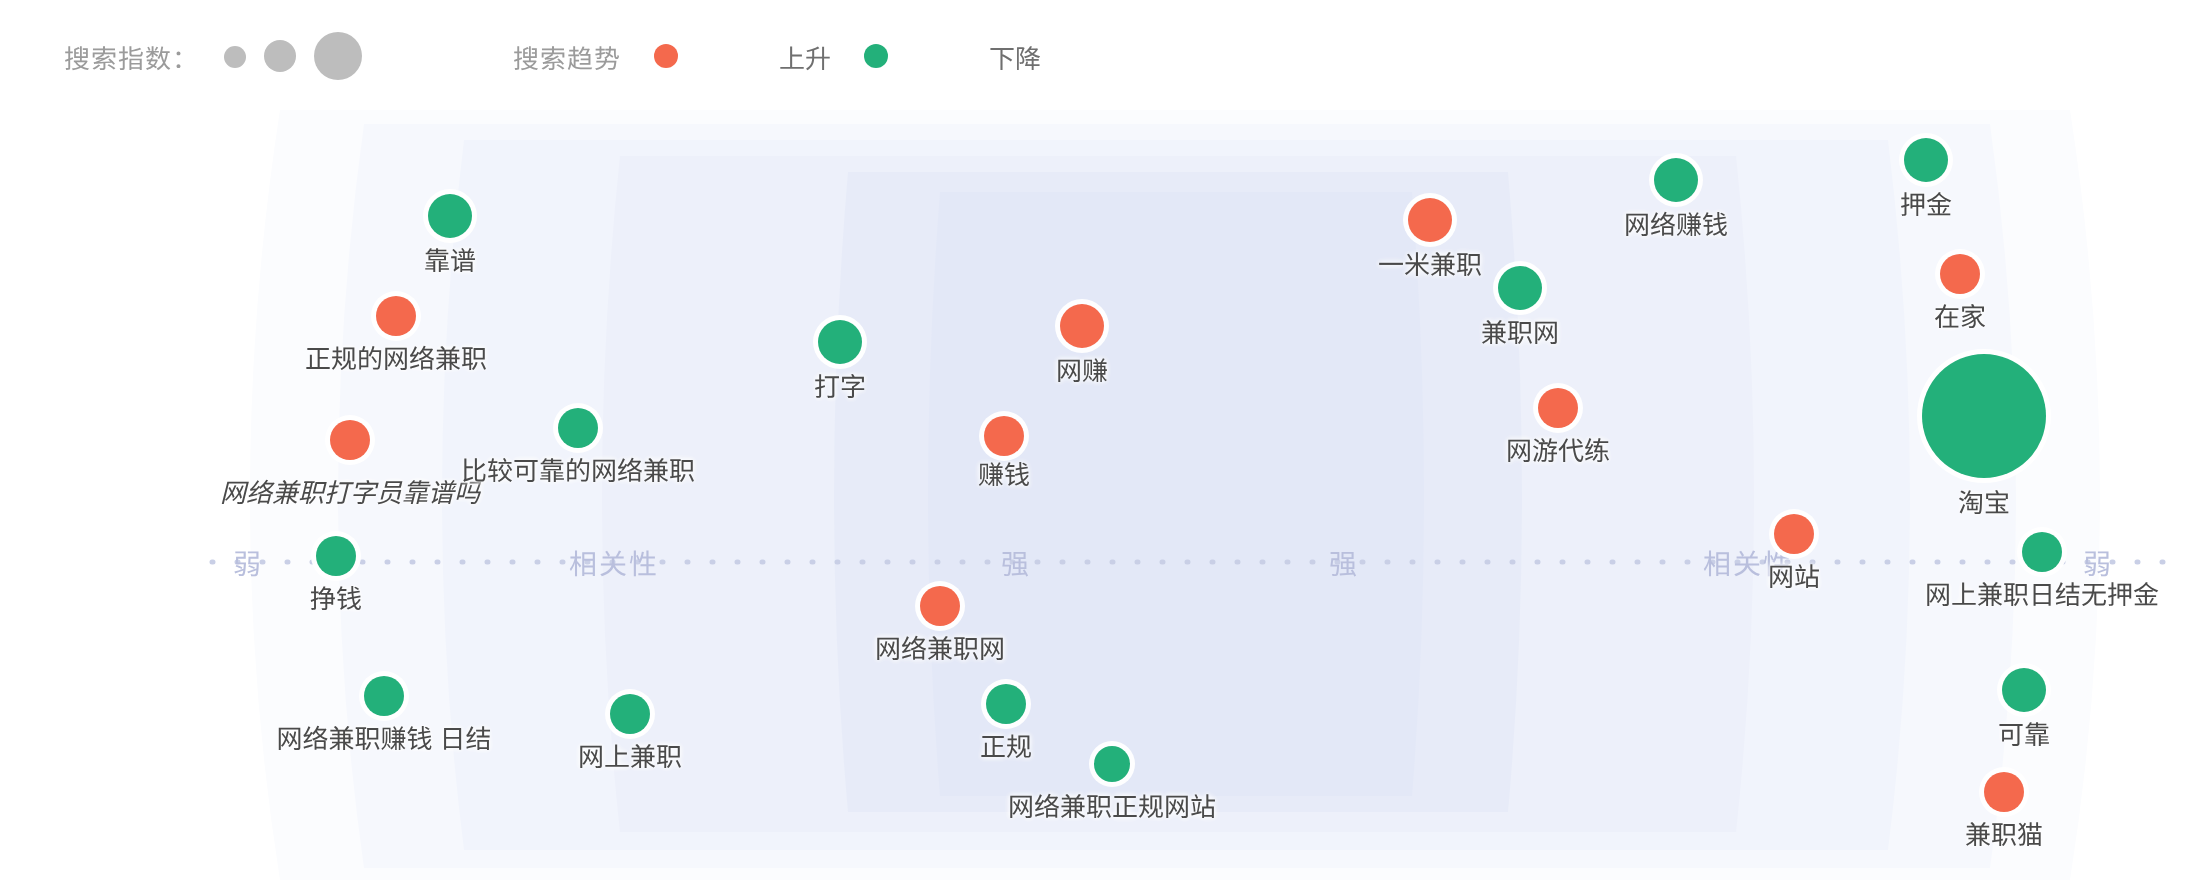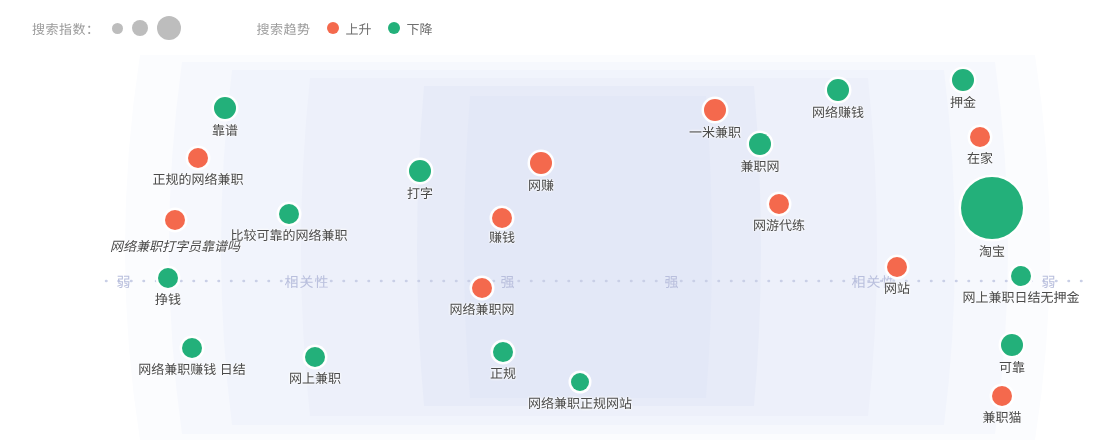--- a/index.html
+++ b/index.html
@@ -20,21 +20,21 @@
   #legend-size-group{margin-left:32px;}
   #legend-trend-group{margin-left:76px;justify-content:space-between;}
   .legend-label{
     font-size:13px;color:#9b9b9b;letter-spacing:.5px;white-space:nowrap;
   }
   .size-dots{display:flex;align-items:center;margin-left:6px;}
   .size-dot{border-radius:50%;background:#bdbdbd;}
   .size-dot.s1{width:11px;height:11px;margin-left:6px;}
   .size-dot.s2{width:16px;height:16px;margin-left:9px;}
   .size-dot.s3{width:24px;height:24px;margin-left:9px;}
-  .trend-item{display:flex;align-items:center;margin-left:16px;}
+  .trend-item{display:flex;align-items:center;margin-left:16px;gap:44px;}
   .trend-dot{width:12px;height:12px;border-radius:50%;}
   .trend-text{font-size:13px;color:#6f6f6f;margin-left:7px;white-space:nowrap;}
 
   
   #graph{
     position:absolute;left:0;top:0;width:1096px;height:446px;z-index:1;
   }
   #rings{position:absolute;left:0;top:0;width:1096px;height:446px;}
 
   
@@ -147,29 +147,29 @@
       <span class="node-label" style="top: 23px;">打字</span>
     </div>
     <div class="node" style="left: 541px; top: 163px;">
       <span class="bubble" style="width: 22px; height: 22px; background: rgb(244, 105, 77);"></span>
       <span class="node-label" style="top: 23px;">网赚</span>
     </div>
     <div class="node" style="left: 502px; top: 218px;">
       <span class="bubble" style="width: 20px; height: 20px; background: rgb(244, 105, 77);"></span>
       <span class="node-label" style="top: 19px;">赚钱</span>
     </div>
-    <div class="node" style="left: 470px; top: 288px; margin-left: 12px;">
+    <div class="node" style="left: 470px; top: 303px;">
       <span class="bubble" style="width: 20px; height: 20px; background: rgb(244, 105, 77);"></span>
       <span class="node-label" style="top: 21px;">网络兼职网</span>
     </div>
     <div class="node" style="left: 503px; top: 352px;">
       <span class="bubble" style="width: 20px; height: 20px; background: rgb(35, 176, 122);"></span>
       <span class="node-label" style="top: 21px;">正规</span>
     </div>
-    <div class="node" style="left: 580px; top: 382px; text-decoration: underline;">
+    <div class="node" style="left: 556px; top: 382px; text-decoration: underline;">
       <span class="bubble" style="width: 18px; height: 18px; background: rgb(35, 176, 122);"></span>
       <span class="node-label" style="top: 20px;">网络兼职正规网站</span>
     </div>
     <div class="node" style="left: 715px; top: 110px;">
       <span class="bubble" style="width: 22px; height: 22px; background: rgb(244, 105, 77);"></span>
       <span class="node-label" style="top: 23px;">一米兼职</span>
     </div>
     <div class="node" style="left: 760px; top: 144px;">
       <span class="bubble" style="width: 22px; height: 22px; background: rgb(35, 176, 122);"></span>
       <span class="node-label" style="top: 23px;">兼职网</span>

